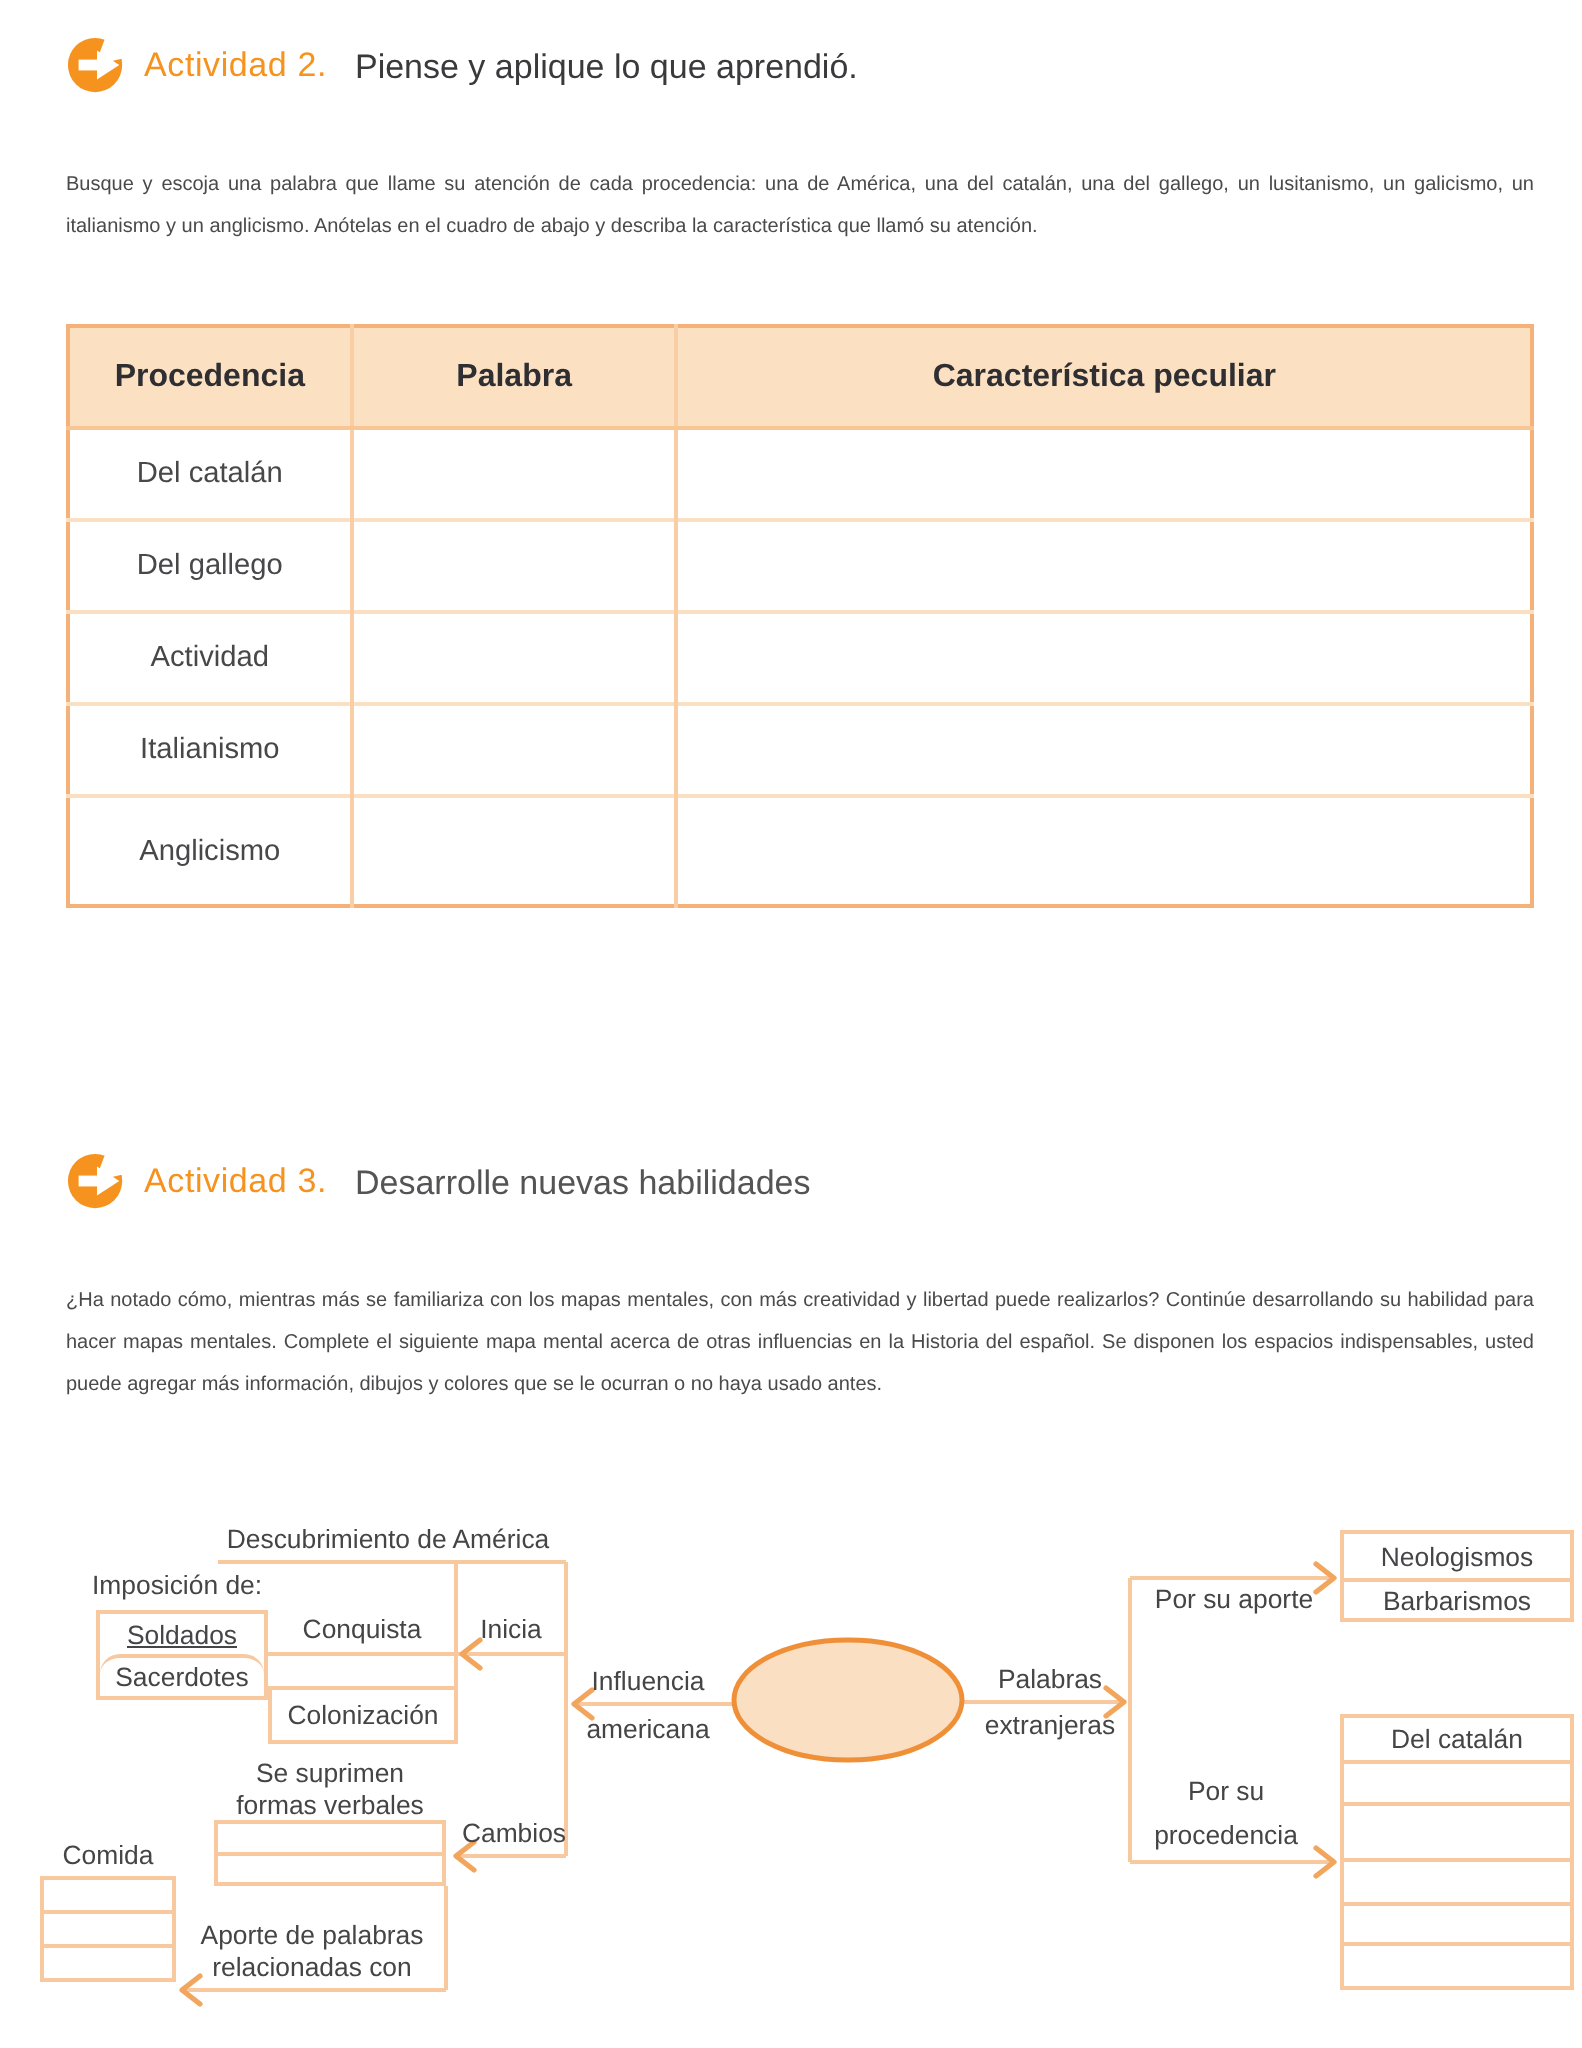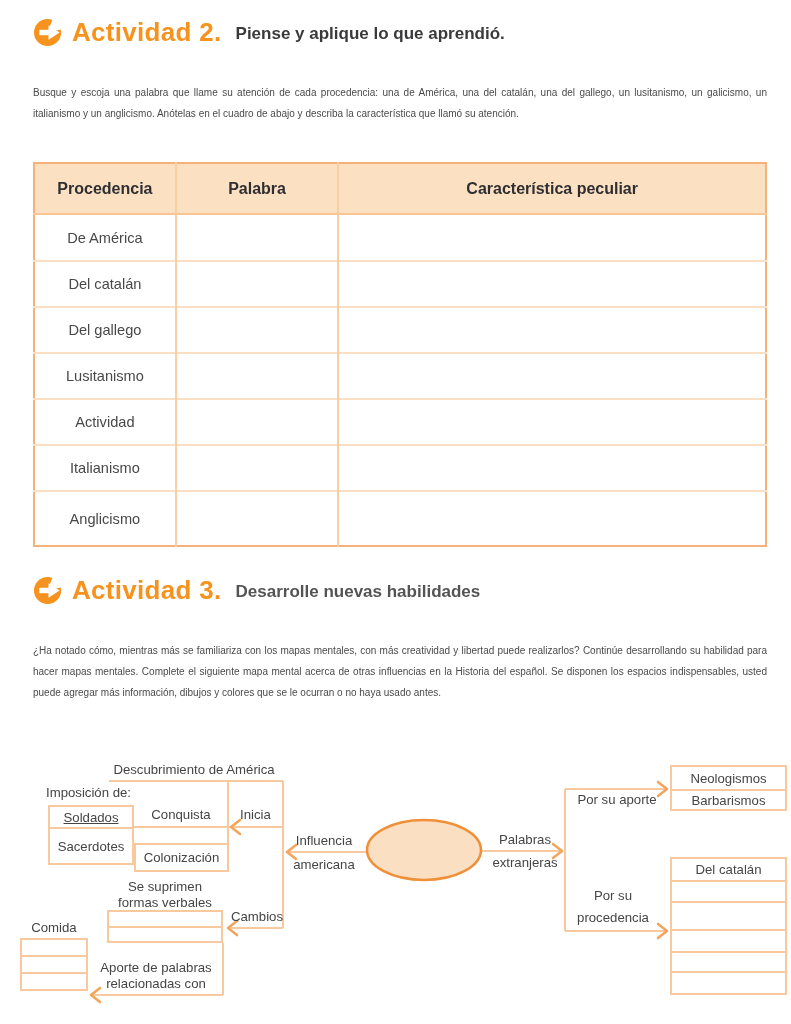--- a/index.html
+++ b/index.html
@@ -14,22 +14,22 @@
     --ink-body:#4A4A4C;
   }
   *{margin:0;padding:0;box-sizing:border-box;}
   html,body{background:#fff;}
   body{font-family:"Liberation Sans","DejaVu Sans",sans-serif;}
   .page{position:relative;width:791px;height:1024px;background:#fff;overflow:hidden;}
 
   
   .act-heading{position:absolute;left:33px;display:flex;align-items:center;gap:8px;}
   .act-icon{width:31px;height:31px;flex:0 0 auto;}
-  .act-title{font-size:26px;font-weight:bold;color:var(--accent);letter-spacing:.3px;white-space:nowrap;}
-  .act-sub{font-size:17px;font-weight:bold;margin-left:6px;white-space:nowrap;padding-top:3px;}
+  .act-title{font-size:17px;font-weight:normal;color:var(--accent);letter-spacing:.3px;white-space:nowrap;}
+  .act-sub{font-size:17px;font-weight:normal;margin-left:6px;white-space:nowrap;padding-top:3px;}
   .sub-dark{color:#3A3A3C;}
   .sub-gray{color:#545456;}
 
   
   .para{position:absolute;left:33px;width:734px;font-size:10px;line-height:21px;
         color:var(--ink-body);text-align:justify;}
 
   
   .act-table{position:absolute;left:33px;top:162px;width:734px;border-collapse:collapse;
              border:2px solid var(--tbl-outer);}
@@ -76,37 +76,27 @@
         <col class="col-proc">
         <col class="col-pal">
         <col class="col-car">
       </colgroup>
     <tbody>
         <tr>
       <th>Procedencia</th>
       <th>Palabra</th>
       <th>Característica peculiar</th>
     </tr>
-    <tr class="r1">
-      <td>De América</td>
-      <td></td>
-          <td></td>
-    </tr>
     <tr class="r2">
       <td>Del catalán</td>
       <td></td>
           <td></td>
     </tr>
     <tr class="r3">
       <td>Del gallego</td>
-      <td></td>
-          <td></td>
-    </tr>
-    <tr class="r4">
-      <td>Lusitanismo</td>
       <td></td>
           <td></td>
     </tr>
     <tr class="r5">
       <td>Actividad</td>
       <td></td>
           <td></td>
     </tr>
     <tr class="r6">
       <td>Italianismo</td>
@@ -188,21 +178,21 @@
       <div>relacionadas con</div>
     </div>
     <div class="mm-label" style="left:570px;top:792px;width:94px;">Por su aporte</div>
     <div class="mm-label" style="left:565px;top:885px;width:96px;line-height:22px;">
       <div>Por su</div>
       <div>procedencia</div>
     </div>
 
     <div class="mm-box" style="left:48px;top:805px;width:86px;">
       <div class="mm-row" style="height:20px;text-decoration:underline;">Soldados</div>
-      <div class="mm-row" style="height:36px;">Sacerdotes</div>
+      <div class="mm-row" style="height:21px;border-radius:10px;">Sacerdotes</div>
     </div>
     <div class="mm-box" style="left:134px;top:843px;width:95px;height:29px;">
       <div class="mm-row" style="height:25px;">Colonización</div>
     </div>
     <div class="mm-box" style="left:107px;top:910px;width:116px;">
       <div class="mm-row" style="height:14px;"></div>
       <div class="mm-row" style="height:15px;"></div>
     </div>
     <div class="mm-box" style="left:20px;top:938px;width:68px;">
       <div class="mm-row" style="height:15px;"></div>

